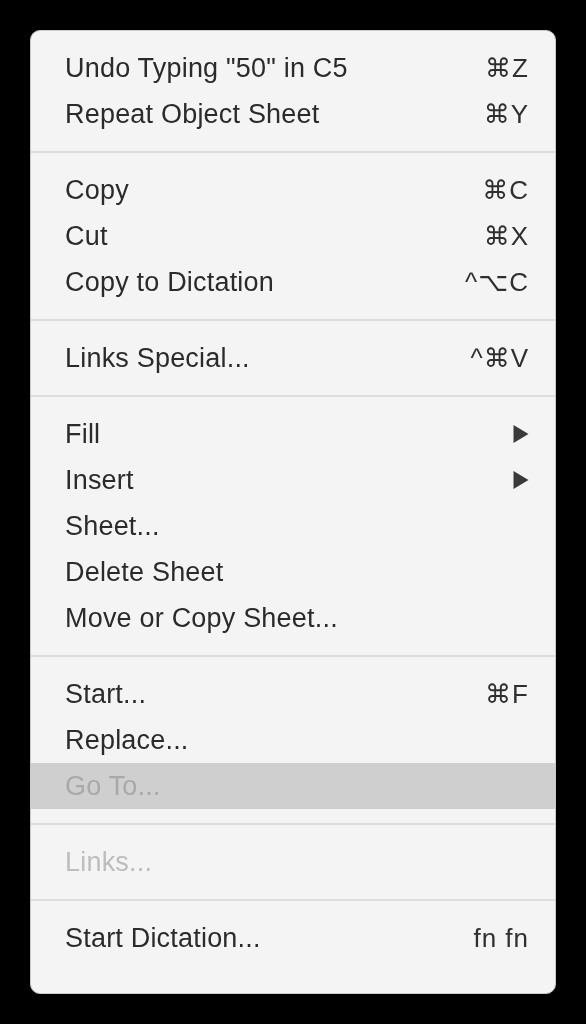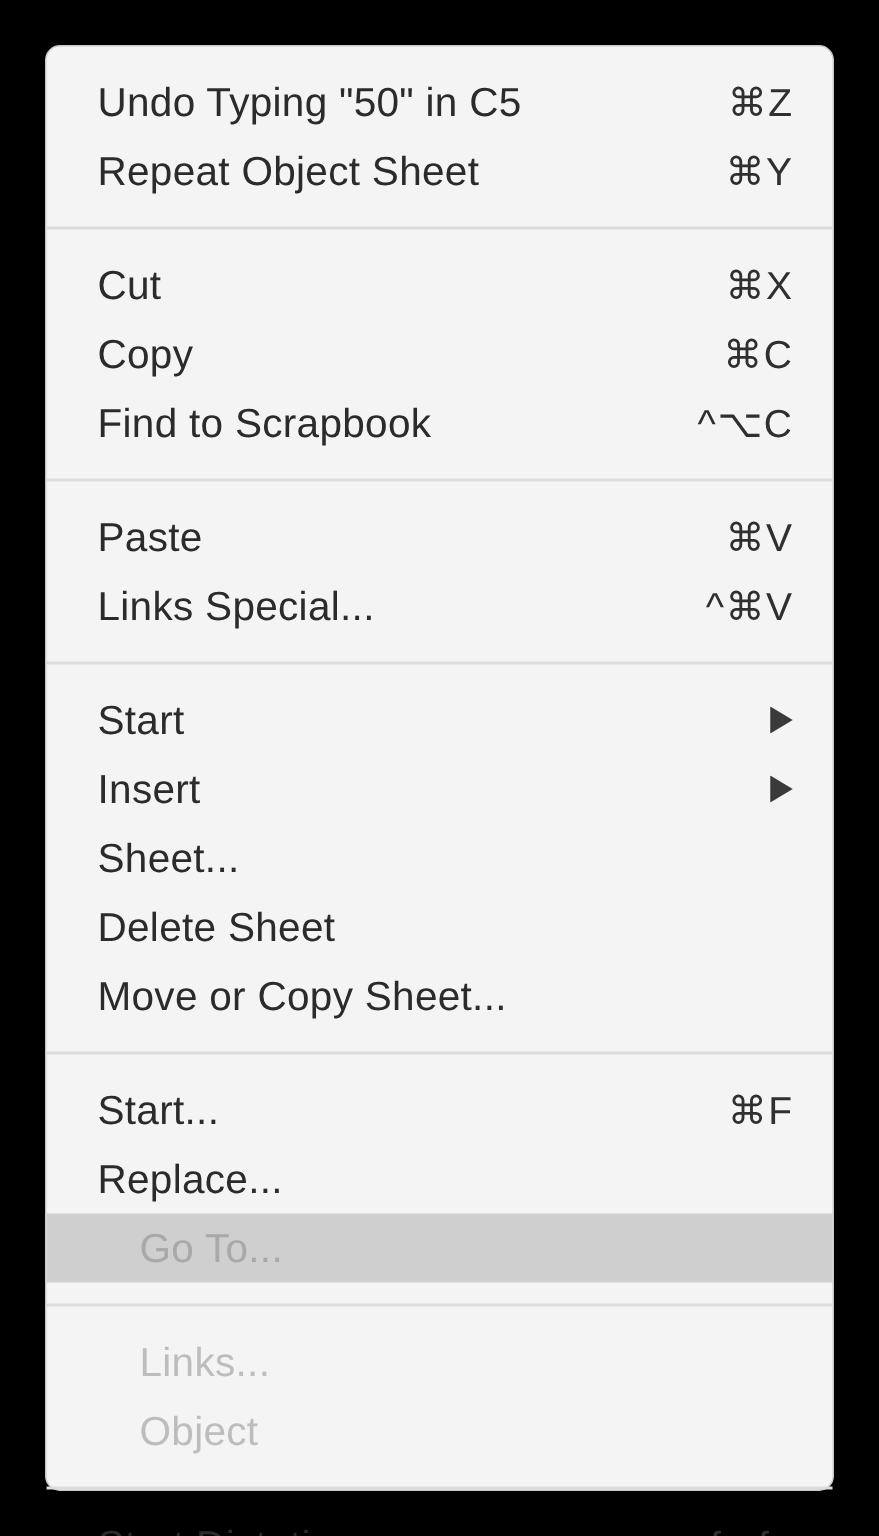--- a/index.html
+++ b/index.html
@@ -59,21 +59,20 @@
     }
     .menu-item .submenu-arrow {
       flex: 0 0 auto;
       margin-left: 12px;
       display: flex;
       align-items: center;
     }
     .menu-item.disabled .label,
     .menu-item.disabled .shortcut {
       color: #bdbdbd;
-      margin-left: 28px;
     }
     .menu-item.highlighted {
       background: #cfcfcf;
     }
     .menu-item.highlighted .label {
       color: #a9a9a9;
     }
     .separator {
       height: 2px;
       background: #dcdcdc;
@@ -95,47 +94,43 @@
       <span class="shortcut">⌘Z</span>
     </div>
     <div class="menu-item">
       <span class="label">Repeat Object Sheet</span>
       <span class="shortcut">⌘Y</span>
     </div>
 
     <div class="separator"></div>
 
     <div class="menu-item">
+      <span class="label">Copy</span>
+      <span class="shortcut">⌘C</span>
+    </div>
+    <div class="menu-item">
       <span class="label">Cut</span>
       <span class="shortcut">⌘X</span>
     </div>
     <div class="menu-item">
-      <span class="label">Copy</span>
-      <span class="shortcut">⌘C</span>
-    </div>
-    <div class="menu-item">
-      <span class="label">Find to Scrapbook</span>
+      <span class="label">Copy to Dictation</span>
       <span class="shortcut">^⌥C</span>
     </div>
 
     <div class="separator"></div>
 
-    <div class="menu-item">
-      <span class="label">Paste</span>
-      <span class="shortcut">⌘V</span>
-    </div>
     <div class="menu-item">
       <span class="label">Links Special...</span>
       <span class="shortcut">^⌘V</span>
     </div>
 
     <div class="separator"></div>
 
     <div class="menu-item">
-      <span class="label">Start</span>
+      <span class="label">Fill</span>
       <span class="submenu-arrow">
         <svg class="arrow-svg" viewBox="0 0 10 12">
             <path d="M0 0 L10 6 L0 12 Z" fill="#3a3a3a"></path>
           </svg>
       </span>
     </div>
     <div class="menu-item">
       <span class="label">Insert</span>
       <span class="submenu-arrow">
         <svg class="arrow-svg" viewBox="0 0 10 12">
@@ -164,23 +159,20 @@
     </div>
     <div class="menu-item highlighted disabled">
       <span class="label">Go To...</span>
     </div>
 
     <div class="separator"></div>
 
     <div class="menu-item disabled">
       <span class="label">Links...</span>
     </div>
-    <div class="menu-item disabled">
-      <span class="label">Object</span>
-    </div>
 
     <div class="separator"></div>
 
     <div class="menu-item">
       <span class="label">Start Dictation...</span>
       <span class="shortcut">fn fn</span>
     </div>
 
   </div>
 </div>

